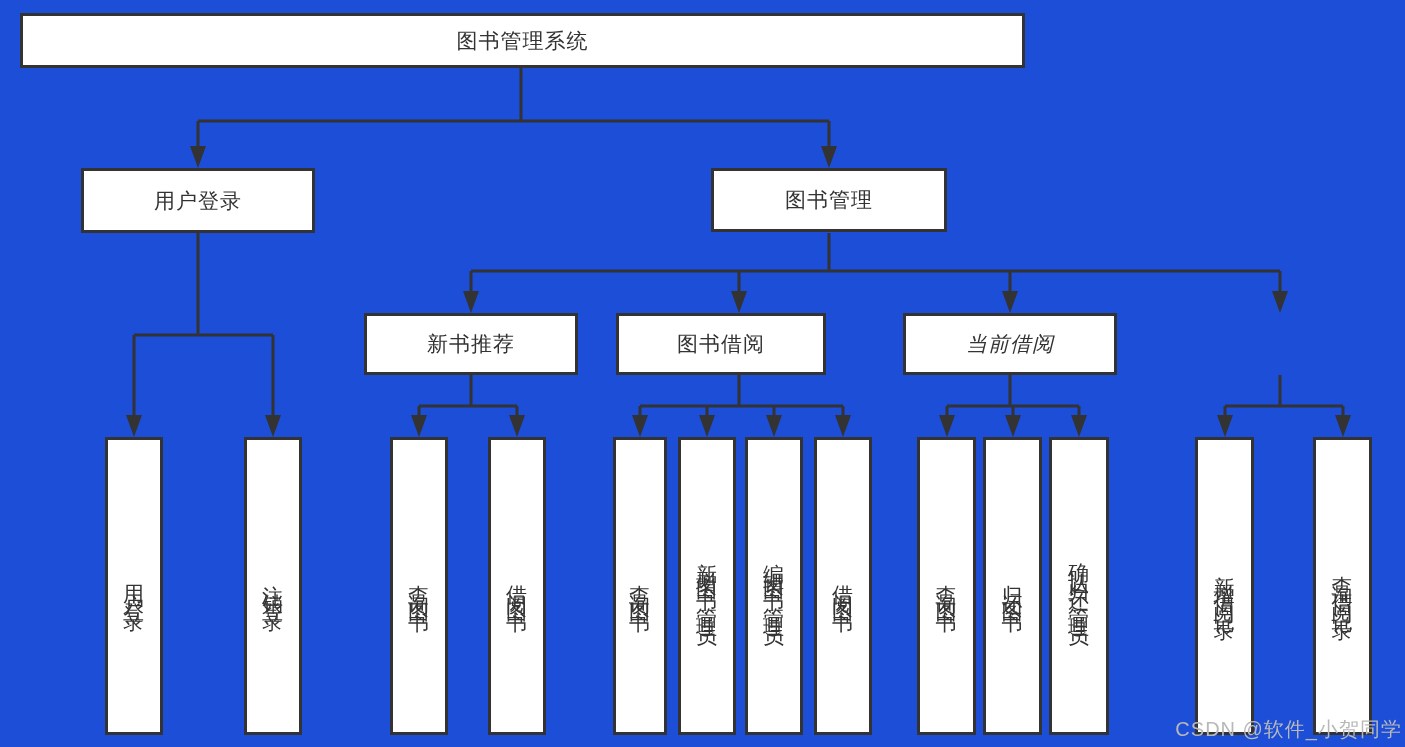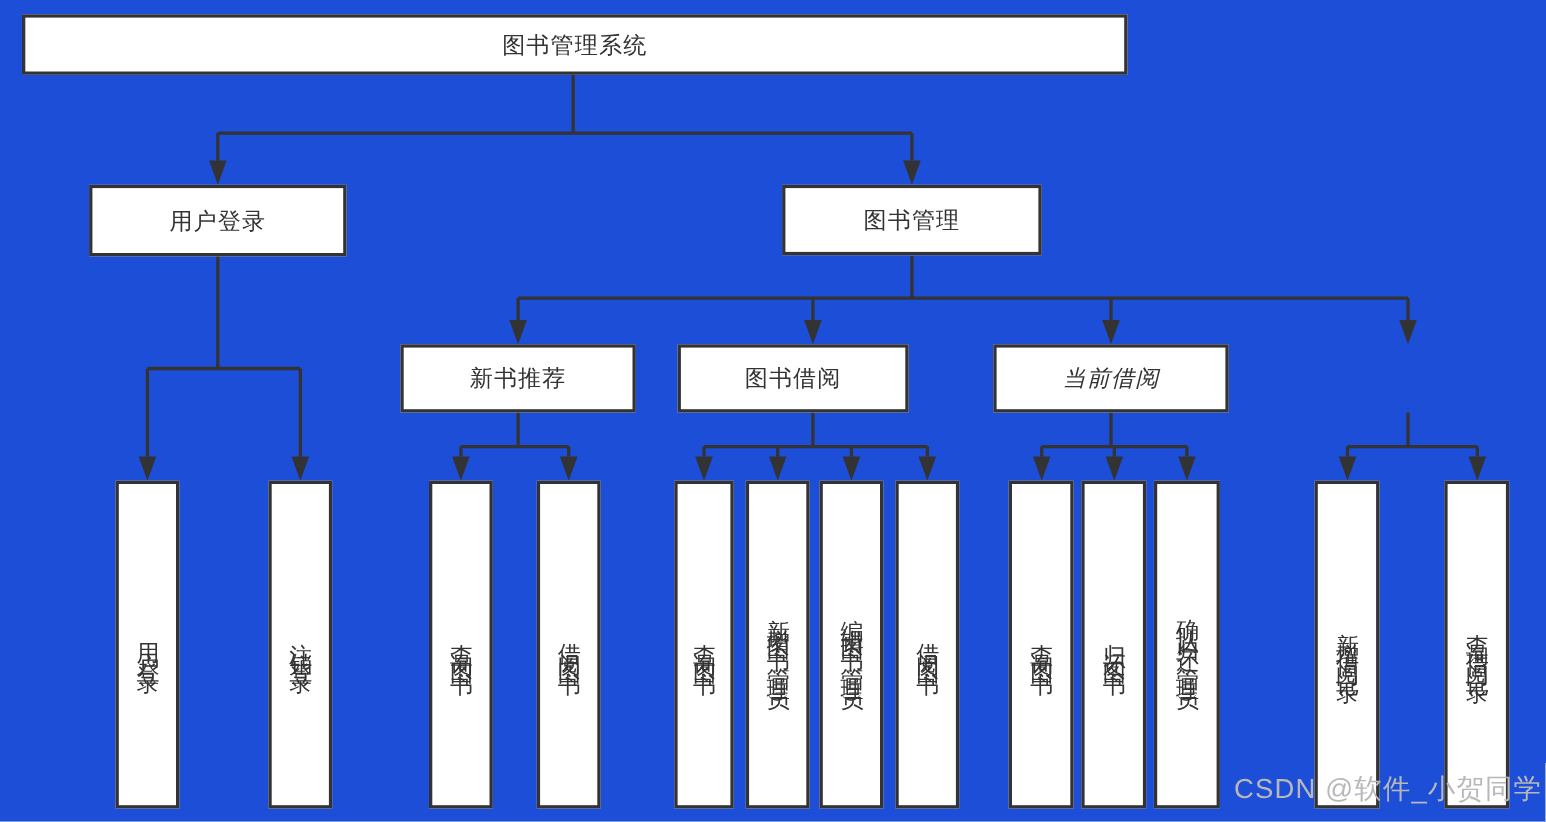--- a/index.html
+++ b/index.html
@@ -28,22 +28,22 @@
     letter-spacing: 1px;
   }
   .box.vert span {
     writing-mode: vertical-rl;
     letter-spacing: 9px;
     line-height: 1;
   }
   .watermark {
     position: absolute;
     right: 3px;
-    bottom: 14px;
-    font-size: 25px;
+    bottom: 4px;
+    font-size: 20px;
     color: #b8b8b8;
     letter-spacing: 1px;
     z-index: 5;
     white-space: nowrap;
   }
 </style>
 </head>
 <body>
 
 <div class="canvas">

